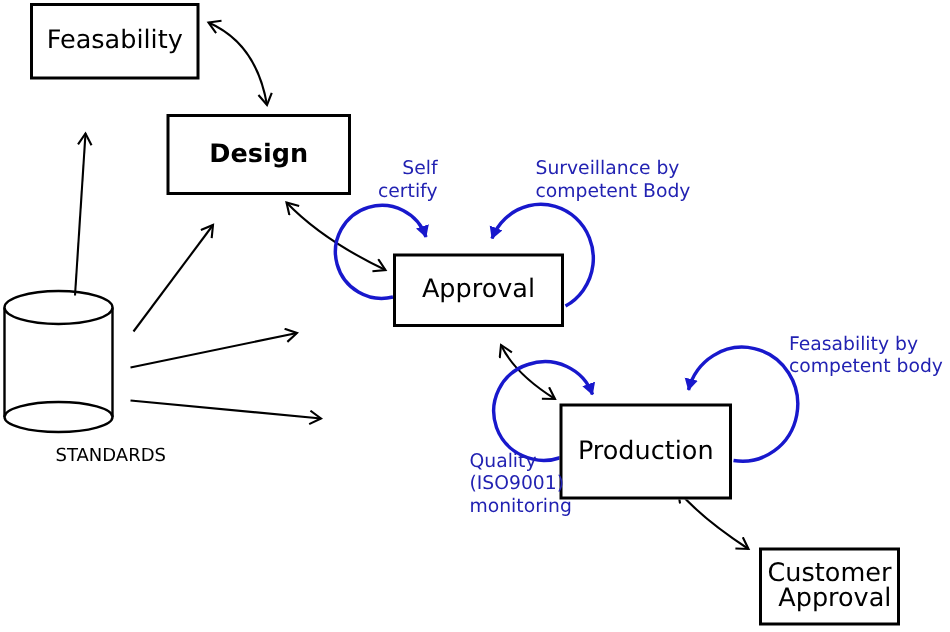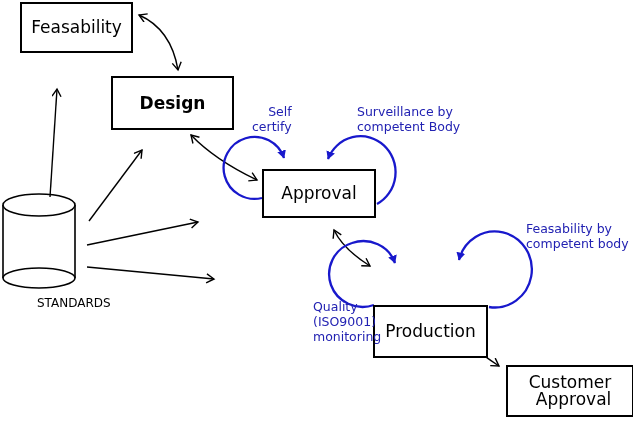--- a/index.html
+++ b/index.html
@@ -87,25 +87,25 @@
   </div>
 
   <div class="node" style="left:111px; top:76px; width:123px; height:54px;font-weight:bold;">
     <span>Design</span>
   </div>
 
   <div class="node" style="left:262px; top:169px; width:114px; height:49px;">
     <span>Approval</span>
   </div>
 
-  <div class="node" style="left:373px; top:269px; width:115px; height:53px;margin-top:36px;">
+  <div class="node" style="left:373px; top:269px; width:115px; height:64px;">
     <span>Production</span>
   </div>
 
-  <div class="node" style="left:506px; top:365px; width:128px; height:52px;">
+  <div class="node" style="left:506px; top:365px; width:94px; height:52px;">
     <span>
       <span style="display:block">Customer</span>
       <span style="display:block">Approval</span>
     </span>
   </div>
 
   <div class="plain-label" style="left:1px; top:296px;margin-left:36px;">STANDARDS</div>
 
   <div class="anno" style="left:252px; top:104px;text-align:right;">
     <span>Self</span>

